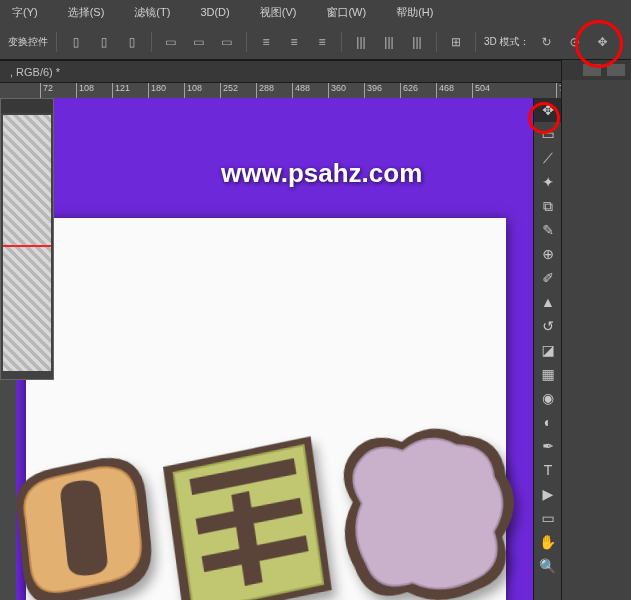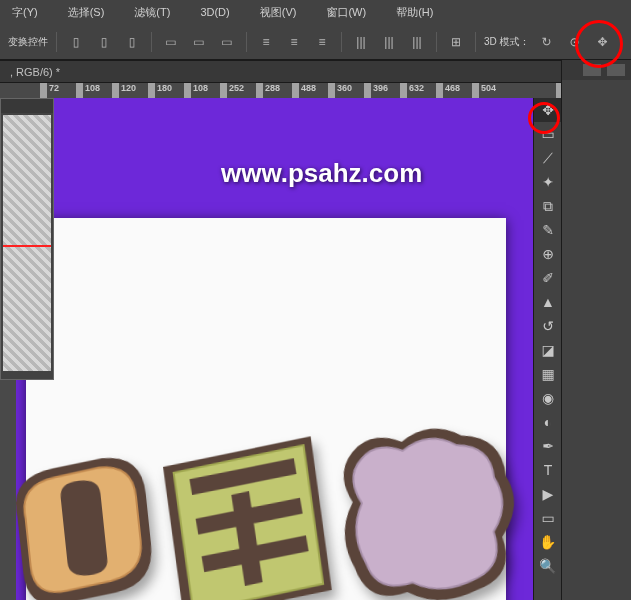--- a/index.html
+++ b/index.html
@@ -10,21 +10,21 @@
 
 .options-bar { height: 36px; background: #424242; display: flex; align-items: center; padding: 0 8px; gap: 6px; border-bottom: 1px solid #1a1a1a; }
 .opt-label { color: #d0d0d0; font-size: 10px; }
 .opt-icon { width: 22px; height: 22px; display: flex; align-items: center; justify-content: center; color: #b8b8b8; font-size: 12px; }
 .opt-sep { width: 1px; height: 20px; background: #5a5a5a; margin: 0 2px; }
 
 .tab-bar { height: 22px; background: #383838; display: flex; align-items: center; border-top: 1px solid #1a1a1a; }
 .tab { color: #c0c0c0; font-size: 11px; padding: 2px 10px; }
 
 .ruler-top { height: 16px; background: #494949; position: relative; border-top: 1px solid #1a1a1a; overflow: hidden; }
-.ruler-top .tick { position: absolute; top: 0; color: #c8c8c8; font-size: 9px; border-left: 7px solid #a3a3a3; height: 16px; padding-left: 2px; font-weight: bold; }
+.ruler-top .tick { position: absolute; top: 0; color: #c8c8c8; font-size: 9px; border-left: 1px solid #a3a3a3; height: 16px; padding-left: 2px; }
 
 .workspace { position: absolute; top: 98px; left: 0; right: 98px; bottom: 0; background: #6d28d9; }
 .ruler-left { position: absolute; left: 0; top: 0; width: 16px; bottom: 0; background: #494949; }
 
 .tools-strip { position: absolute; right: 70px; top: 98px; width: 28px; height: 502px; background: #424242; border-left: 1px solid #1a1a1a; }
 .tool { width: 28px; height: 24px; display: flex; align-items: center; justify-content: center; color: #c8c8c8; font-size: 14px; position: relative; }
 .tool.sel { background: #2c2c2c; }
 
 .panel-dock { position: absolute; right: 0; top: 60px; width: 70px; height: 540px; background: #424242; border-left: 1px solid #1a1a1a; }
 .dock-head { height: 20px; background: #383838; display: flex; align-items: center; justify-content: flex-end; padding: 0 6px; gap: 6px; }
@@ -86,29 +86,29 @@
   <span class="opt-icon">✥</span>
 </div>
 
 <div class="tab-bar">
   <span class="tab">, RGB/6) *</span>
 </div>
 
 <div class="ruler-top">
   <span class="tick" style="left:40px">72</span>
   <span class="tick" style="left:76px">108</span>
-  <span class="tick" style="left:112px">120</span>
+  <span class="tick" style="left:112px">121</span>
   <span class="tick" style="left:148px">180</span>
   <span class="tick" style="left:184px">108</span>
   <span class="tick" style="left:220px">252</span>
   <span class="tick" style="left:256px">288</span>
   <span class="tick" style="left:292px">488</span>
   <span class="tick" style="left:328px">360</span>
   <span class="tick" style="left:364px">396</span>
-  <span class="tick" style="left:400px">632</span>
+  <span class="tick" style="left:400px">626</span>
   <span class="tick" style="left:436px">468</span>
   <span class="tick" style="left:472px">504</span>
   <span class="tick" style="left:556px">76</span>
   <span class="tick" style="left:592px">612</span>
 </div>
 
 <div class="workspace">
   <div class="ruler-left"></div>
   <div class="canvas-view">
     <div class="watermark">www.psahz.com</div>

